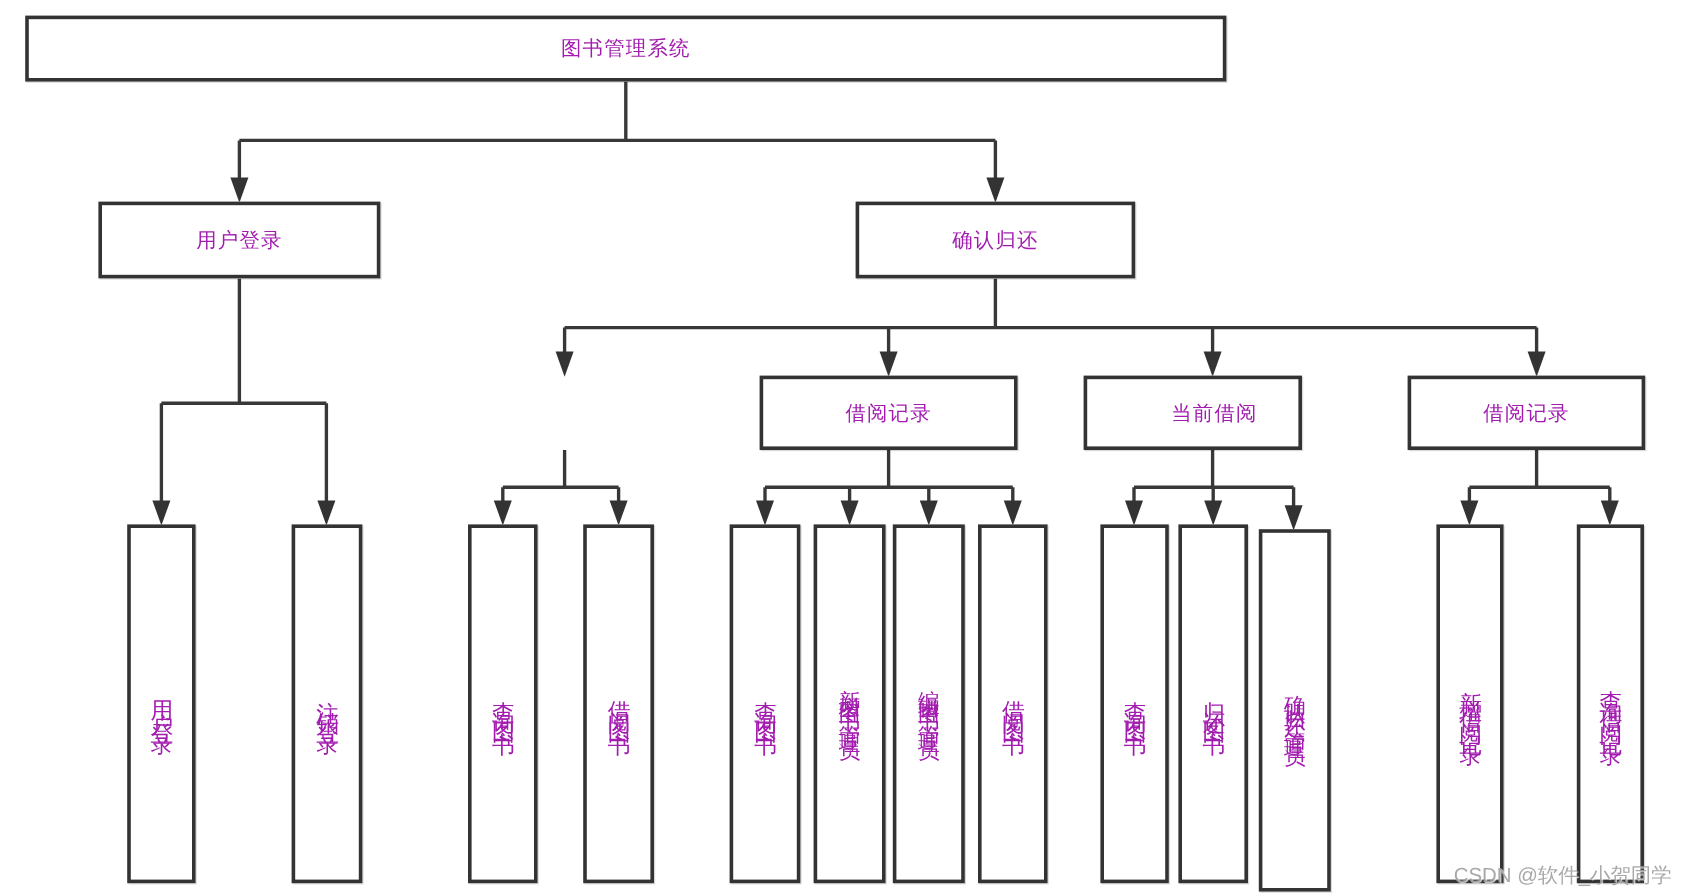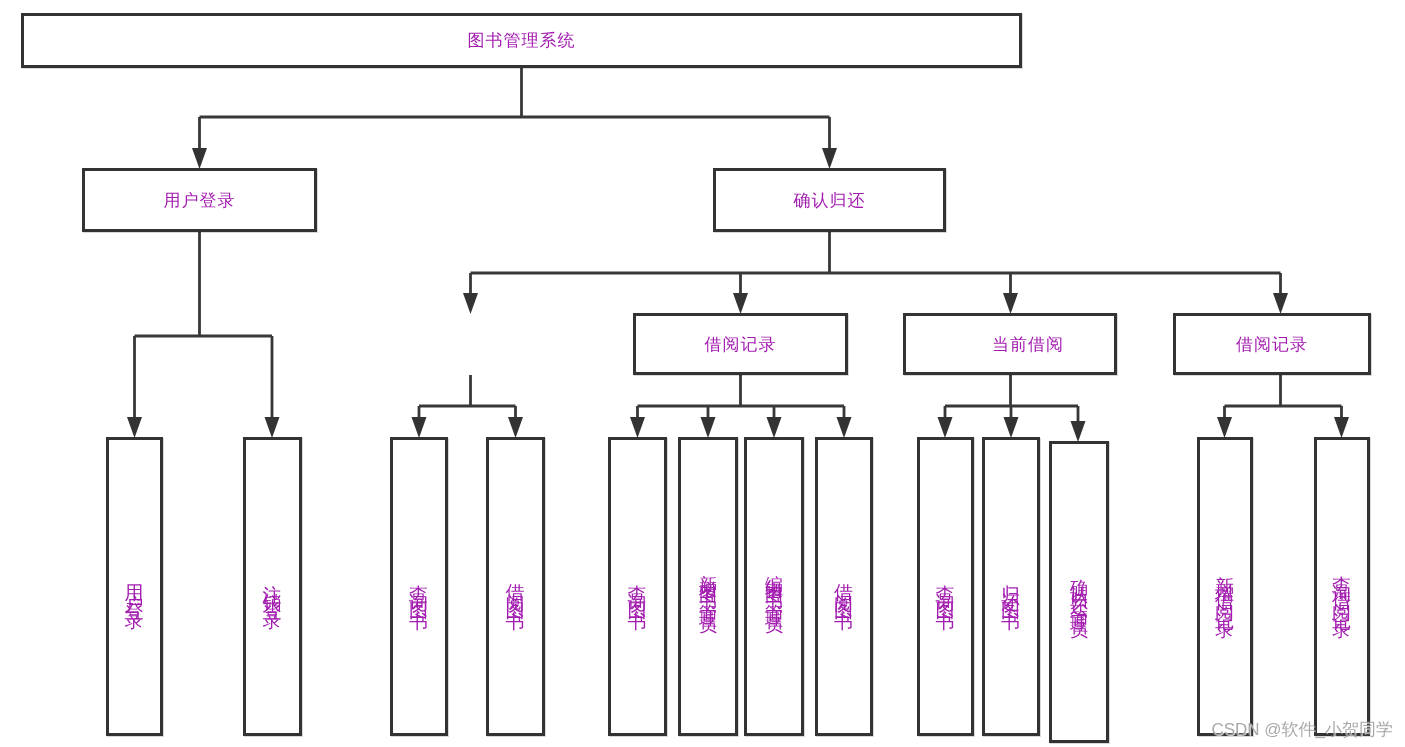--- a/index.html
+++ b/index.html
@@ -124,21 +124,21 @@
       <polygon points="1334,417 1349,417 1341.5,438"></polygon>
     </g>
   </svg>
 
   <div class="box hbox" style="left:21px; top:13px; width:1001px; height:55px;">图书管理系统</div>
 
   <div class="box hbox" style="left:82px; top:168px; width:235px; height:64px;">用户登录</div>
   <div class="box hbox" style="left:713px; top:168px; width:233px; height:64px;">确认归还</div>
 
   <div class="box hbox" style="left:633px; top:313px; width:215px; height:62px;">借阅记录</div>
-  <div class="box hbox" style="left:903px; top:313px; width:214px; height:62px;padding-left:36px;">当前借阅</div>
+  <div class="box hbox" style="left:903px; top:313px; width:182px; height:62px;padding-left:36px;">当前借阅</div>
   <div class="box hbox" style="left:1173px; top:313px; width:198px; height:62px;">借阅记录</div>
 
   <div class="box vbox" style="left:106px; top:437px; width:57px; height:299px;">用户登录</div>
   <div class="box vbox" style="left:243px; top:437px; width:59px; height:299px;">注销登录</div>
 
   <div class="box vbox" style="left:390px; top:437px; width:58px; height:299px;">查询图书</div>
   <div class="box vbox" style="left:486px; top:437px; width:59px; height:299px;">借阅图书</div>
 
   <div class="box vbox" style="left:608px; top:437px; width:59px; height:299px;">查询图书</div>
   <div class="box vbox long" style="left:678px; top:437px; width:60px; height:299px;">新增图书（管理员）</div>

